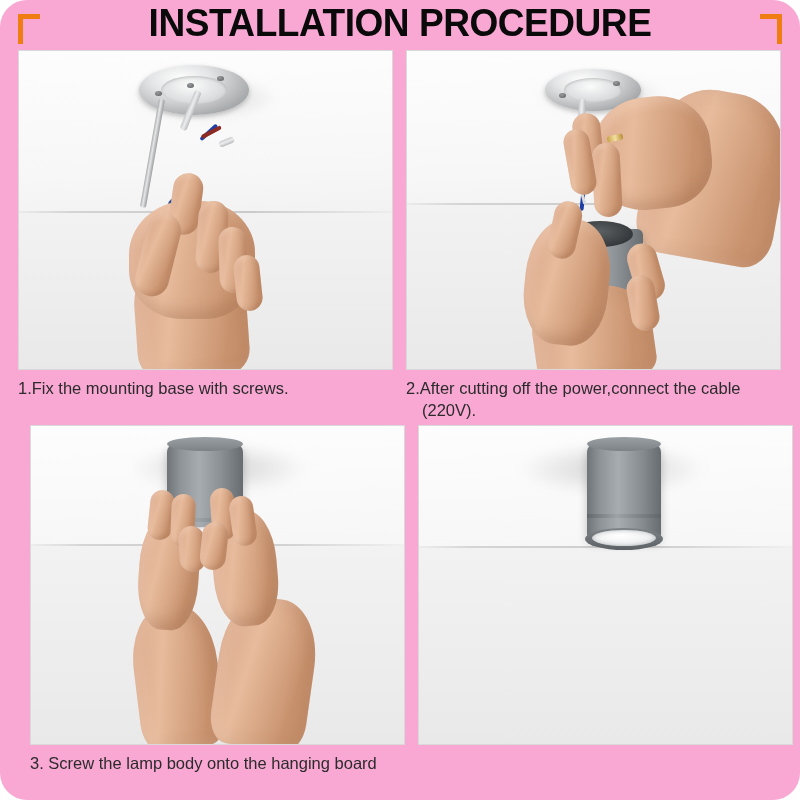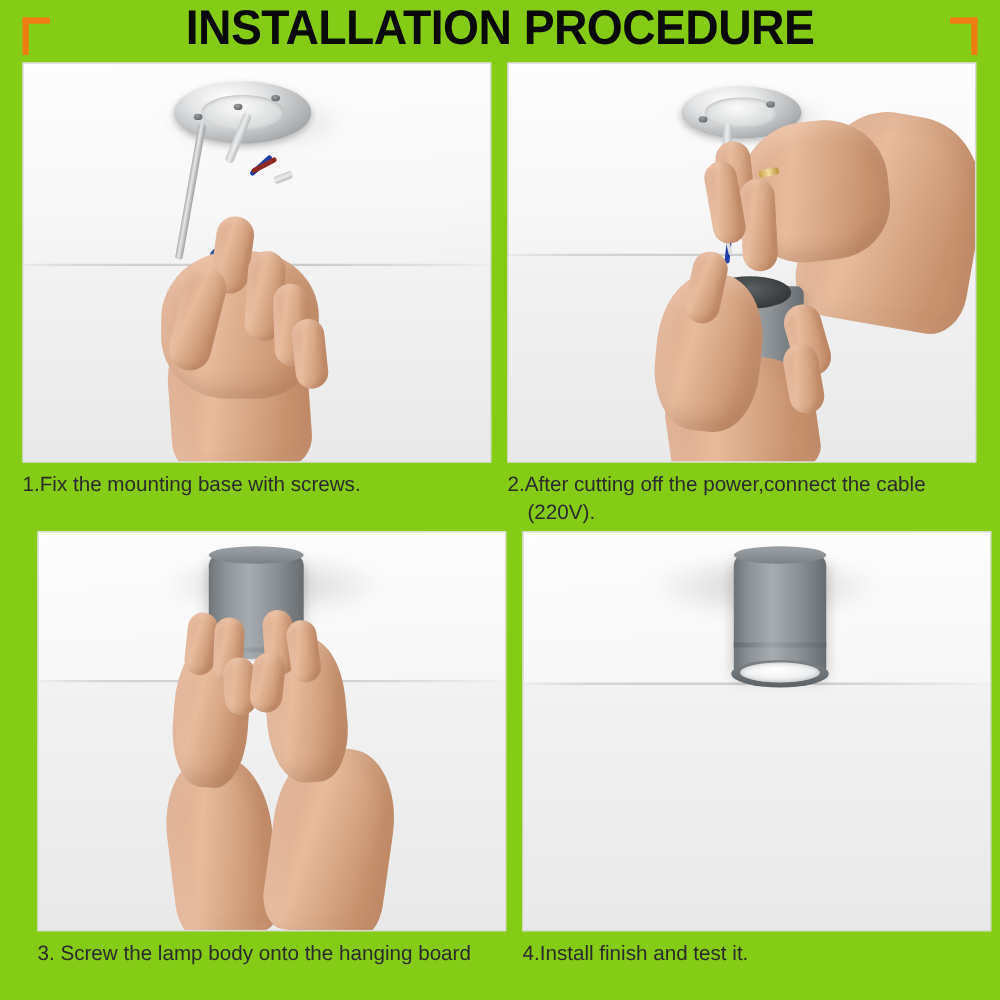--- a/index.html
+++ b/index.html
@@ -9,21 +9,22 @@
     height: 800px;
     background: #ffffff;
     font-family: "Liberation Sans", sans-serif;
     overflow: hidden;
   }
 
   .page {
     position: relative;
     width: 800px;
     height: 800px;
-    background: #84cc16;
+    background: #f9a8d4;
+    border-radius: 27px;
   }
 
   
   .title-bar {
     position: relative;
     height: 48px;
     width: 800px;
   }
   .title-text {
     position: absolute;
@@ -363,17 +364,16 @@
 
         <div class="soft-shadow" style="left:98px;top:16px;width:190px;height:54px;"></div>
 
         <div class="lamp" style="left:168px;top:18px;width:74px;height:96px;border-radius:8px 8px 6px 6px;">
           <div class="lamp-top"></div>
           <div class="lamp-ring" style="bottom:22px;"></div>
           <div class="lamp-bottom-rim" style="left:-2px;bottom:-10px;width:78px;height:22px;"></div>
           <div class="lamp-lens" style="left:5px;bottom:-6px;width:64px;height:16px;"></div>
         </div>
       </div>
-      <div class="caption">4.Install finish and test it.</div>
     </div>
 
   </div>
 </div>
 
 </body></html>

